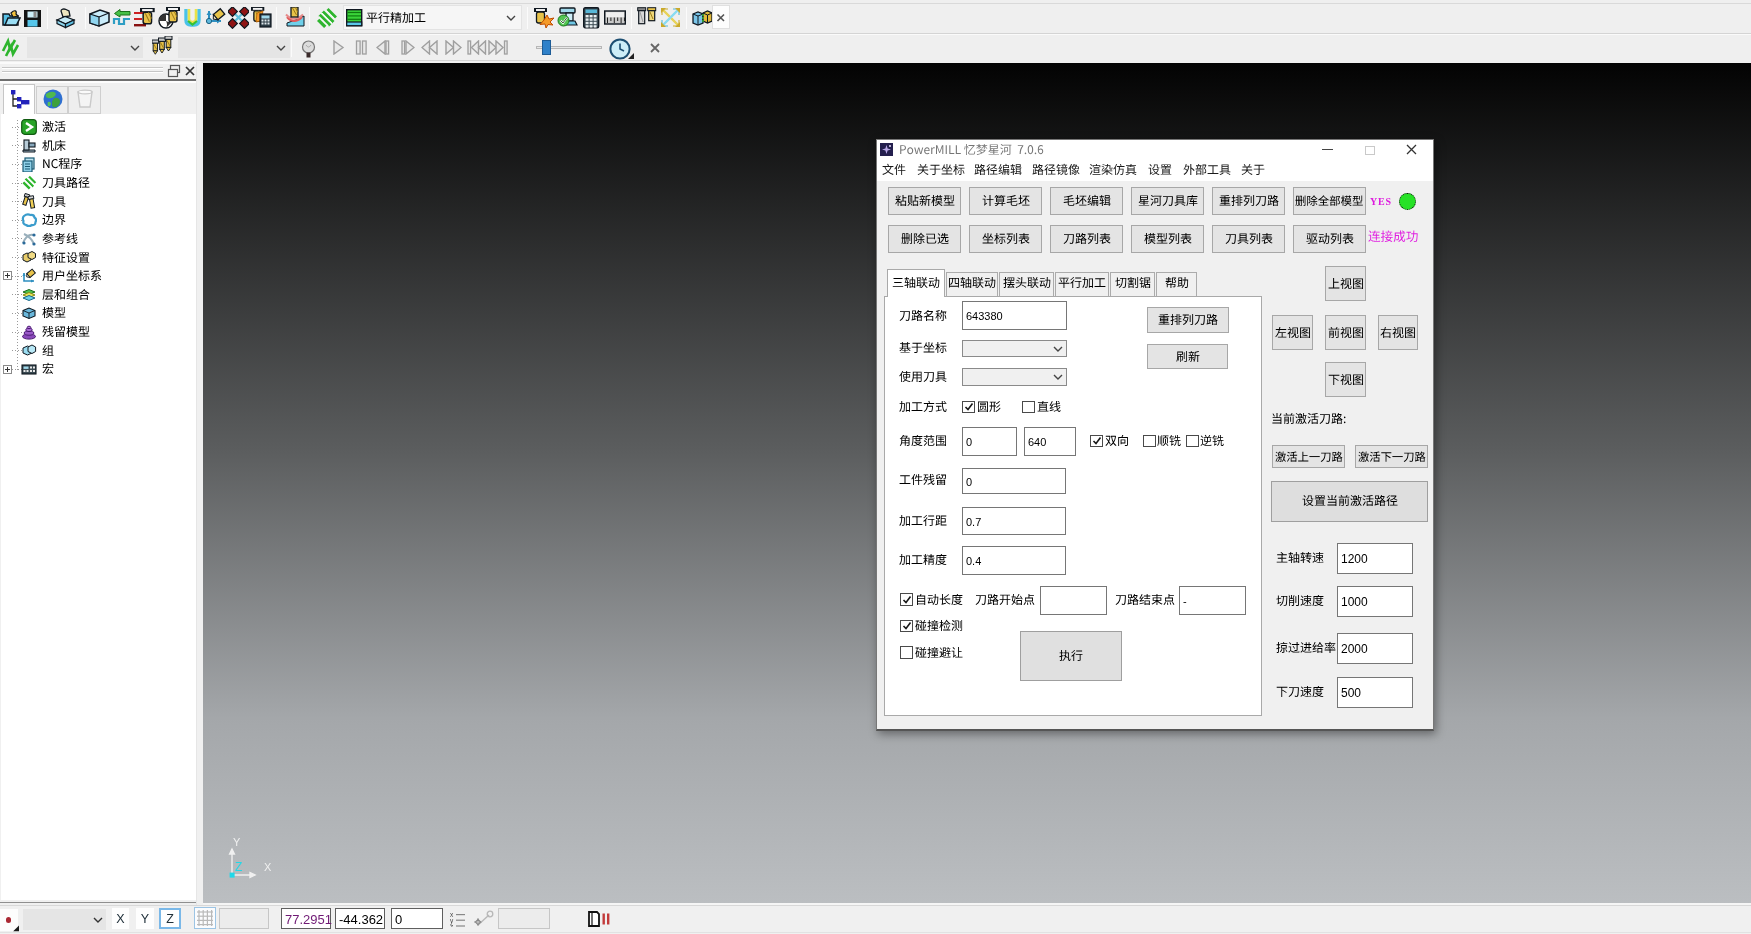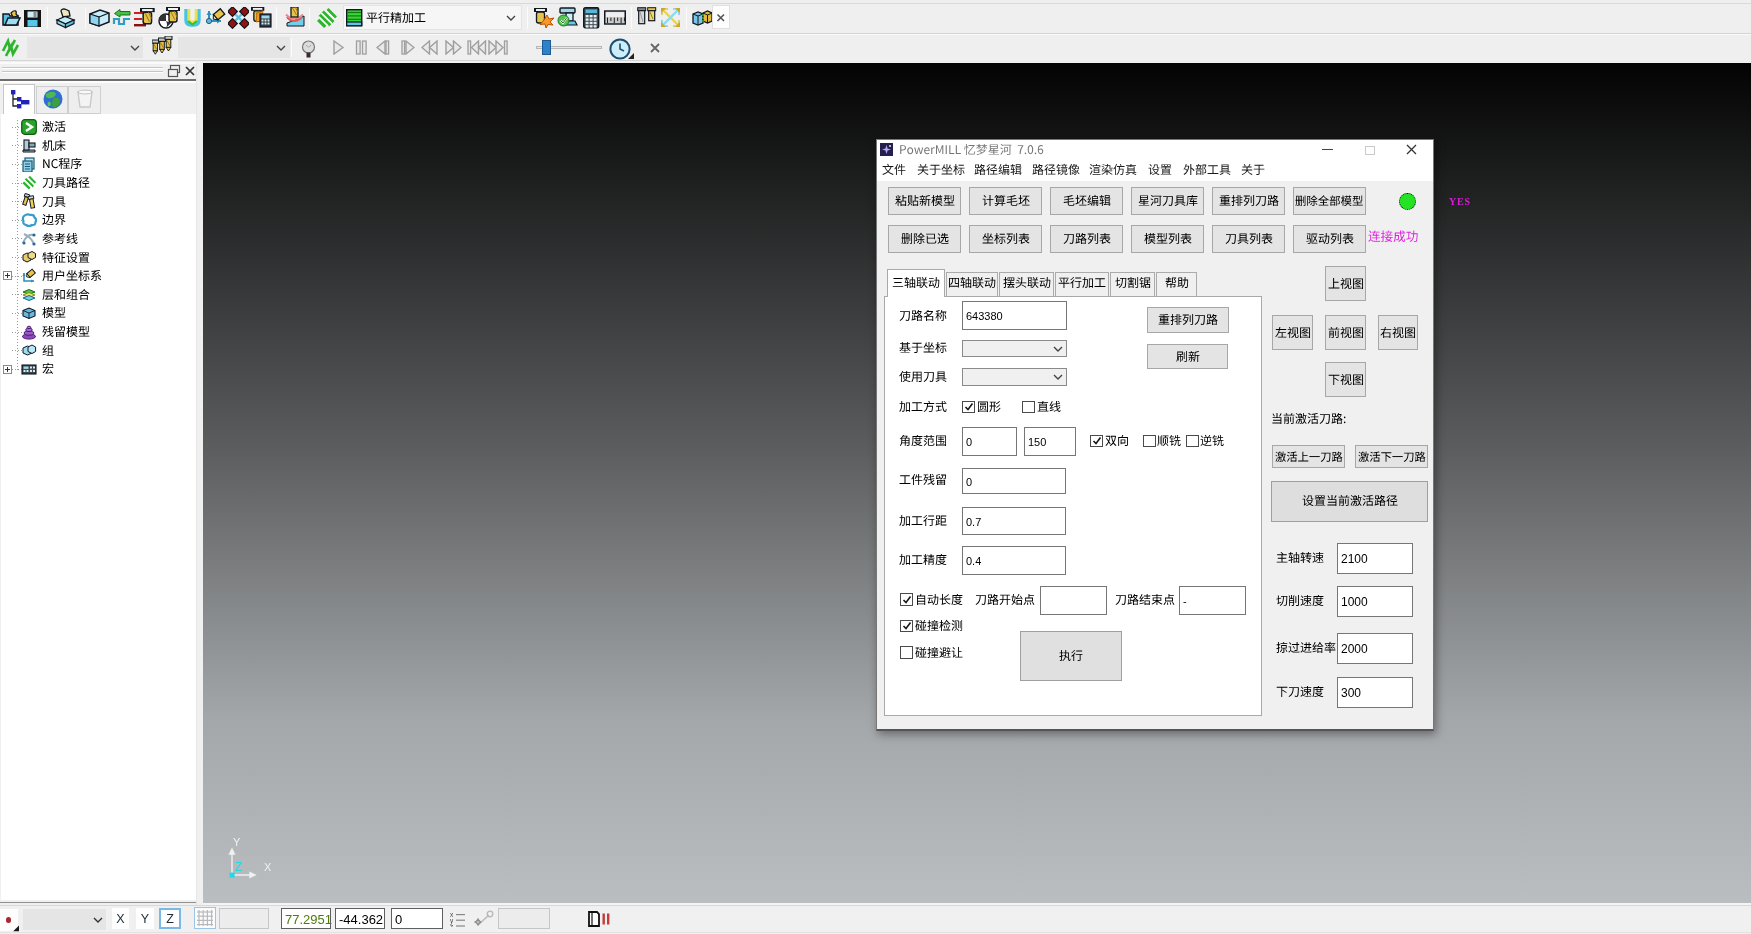--- a/index.html
+++ b/index.html
@@ -765,21 +765,21 @@
       <line x1="10.4" y1="0" x2="10.4" y2="16"></line>
       <line x1="14.600000000000001" y1="0" x2="14.600000000000001" y2="16"></line>
       <line x1="0" y1="2.0" x2="16" y2="2.0"></line>
       <line x1="0" y1="6.2" x2="16" y2="6.2"></line>
       <line x1="0" y1="10.4" x2="16" y2="10.4"></line>
       <line x1="0" y1="14.600000000000001" x2="16" y2="14.600000000000001"></line>
     </g>
   </svg>
 <div style="left:219px;top:908px;width:50px;height:21px;background:#ececec;border:1px solid #c6c6c6"></div>
 <div style="left:281px;top:908px;width:50px;height:21px;background:#fff;border:1px solid #5f5f5f"></div>
-<span style="position:absolute;left:285px;top:919px;transform:translate(0,-50%);font:normal 13px 'Liberation Sans', sans-serif;color:#4d7c0f;white-space:pre;">77.2951</span>
+<span style="position:absolute;left:285px;top:919px;transform:translate(0,-50%);font:normal 13px 'Liberation Sans', sans-serif;color:#701a75;white-space:pre;">77.2951</span>
 <div style="left:335px;top:908px;width:50px;height:21px;background:#fff;border:1px solid #5f5f5f"></div>
 <span style="position:absolute;left:339px;top:919px;transform:translate(0,-50%);font:normal 13px 'Liberation Sans', sans-serif;color:#000;white-space:pre;">-44.362</span>
 <div style="left:391px;top:908px;width:52px;height:21px;background:#fff;border:1px solid #5f5f5f"></div>
 <span style="position:absolute;left:395px;top:919px;transform:translate(0,-50%);font:normal 13px 'Liberation Sans', sans-serif;color:#000;white-space:pre;">0</span>
 <svg class="i" style="left:450px;top:911px;" width="18" height="16">
     <g font-family="Liberation Sans" font-size="6.5" fill="#444">
       <text x="0" y="6">x</text>
       <text x="0" y="12">y</text>
       <text x="0" y="17.5">z</text>
     </g>
@@ -1002,21 +1002,21 @@
   </svg>
 <div class="btn" style="left:1293px;top:225px;width:73px;height:28px;"></div>
 <svg class="z" style="left:1305.5px;top:231.3px" width="48.0" height="16">
     <g transform="translate(0,12.0)" fill="#000">
       <use href="#u9a71" x="0.0"></use>
       <use href="#u52a8" x="12.0"></use>
       <use href="#u5217" x="24.0"></use>
       <use href="#u8868" x="36.0"></use>
     </g>
   </svg>
-<span style="position:absolute;left:1449px;top:201px;transform:translate(0,-50%);font:bold 10px 'Liberation Serif', serif;color:#dd1add;white-space:pre;letter-spacing:0.8px;">YES</span>
+<span style="position:absolute;left:1370px;top:201px;transform:translate(0,-50%);font:bold 10px 'Liberation Serif', serif;color:#dd1add;white-space:pre;letter-spacing:0.8px;">YES</span>
 <div style="left:1398.5px;top:192.5px;width:17px;height:17px;background:#26e226;border-radius:50%;border:1.5px dotted #111"></div>
 <svg class="z" style="left:1368.0px;top:229.0px" width="50.4" height="16">
     <g transform="translate(0,12.0) scale(1.0500)" fill="#e020e0">
       <use href="#u8fde" x="0.0"></use>
       <use href="#u63a5" x="12.0"></use>
       <use href="#u6210" x="24.0"></use>
       <use href="#u529f" x="36.0"></use>
     </g>
   </svg>
 <div style="left:884px;top:296px;width:378px;height:420px;background:#fff;border:1px solid #a9a9a9"></div>
@@ -1158,21 +1158,21 @@
 <div class="cb" style="left:1022px;top:400.75px;width:12.5px;height:12.5px;"></div>
 <svg class="z" style="left:1036.5px;top:399.3px" width="24.0" height="16">
     <g transform="translate(0,12.0)" fill="#000">
       <use href="#u76f4" x="0.0"></use>
       <use href="#u7ebf" x="12.0"></use>
     </g>
   </svg>
 <div class="fld" style="left:962px;top:427px;width:55px;height:29px;"></div>
 <span style="position:absolute;left:966px;top:442.0px;transform:translate(0,-50%);font:normal 11px 'Liberation Sans', sans-serif;color:#000;white-space:pre;">0</span>
 <div class="fld" style="left:1024px;top:427px;width:52px;height:29px;"></div>
-<span style="position:absolute;left:1028px;top:442.0px;transform:translate(0,-50%);font:normal 11px 'Liberation Sans', sans-serif;color:#000;white-space:pre;">150</span>
+<span style="position:absolute;left:1028px;top:442.0px;transform:translate(0,-50%);font:normal 11px 'Liberation Sans', sans-serif;color:#000;white-space:pre;">640</span>
 <div class="cb" style="left:1090px;top:434.75px;width:12.5px;height:12.5px;"></div>
 <svg class="i" style="left:1091.5px;top:436.25px;" width="10" height="10">
     <path d="M1.5 5 L4 7.6 L8.5 1.6" stroke="#181818" stroke-width="1.6" fill="none"></path>
   </svg>
 <svg class="z" style="left:1104.5px;top:433.3px" width="24.0" height="16">
     <g transform="translate(0,12.0)" fill="#000">
       <use href="#u53cc" x="0.0"></use>
       <use href="#u5411" x="12.0"></use>
     </g>
   </svg>
@@ -1362,21 +1362,21 @@
   </svg>
 <svg class="z" style="left:1276.0px;top:550.3px" width="48.0" height="16">
     <g transform="translate(0,12.0)" fill="#000">
       <use href="#u4e3b" x="0.0"></use>
       <use href="#u8f74" x="12.0"></use>
       <use href="#u8f6c" x="24.0"></use>
       <use href="#u901f" x="36.0"></use>
     </g>
   </svg>
 <div class="fld" style="left:1337px;top:543px;width:76px;height:31px;"></div>
-<span style="position:absolute;left:1341px;top:559.0px;transform:translate(0,-50%);font:normal 12px 'Liberation Sans', sans-serif;color:#000;white-space:pre;">2100</span>
+<span style="position:absolute;left:1341px;top:559.0px;transform:translate(0,-50%);font:normal 12px 'Liberation Sans', sans-serif;color:#000;white-space:pre;">1200</span>
 <svg class="z" style="left:1276.0px;top:593.3px" width="48.0" height="16">
     <g transform="translate(0,12.0)" fill="#000">
       <use href="#u5207" x="0.0"></use>
       <use href="#u524a" x="12.0"></use>
       <use href="#u901f" x="24.0"></use>
       <use href="#u5ea6" x="36.0"></use>
     </g>
   </svg>
 <div class="fld" style="left:1337px;top:586px;width:76px;height:31px;"></div>
 <span style="position:absolute;left:1341px;top:602.0px;transform:translate(0,-50%);font:normal 12px 'Liberation Sans', sans-serif;color:#000;white-space:pre;">1000</span>
@@ -1393,12 +1393,12 @@
 <span style="position:absolute;left:1341px;top:649.0px;transform:translate(0,-50%);font:normal 12px 'Liberation Sans', sans-serif;color:#000;white-space:pre;">2000</span>
 <svg class="z" style="left:1276.0px;top:684.3px" width="48.0" height="16">
     <g transform="translate(0,12.0)" fill="#000">
       <use href="#u4e0b" x="0.0"></use>
       <use href="#u5200" x="12.0"></use>
       <use href="#u901f" x="24.0"></use>
       <use href="#u5ea6" x="36.0"></use>
     </g>
   </svg>
 <div class="fld" style="left:1337px;top:677px;width:76px;height:31px;"></div>
-<span style="position:absolute;left:1341px;top:693.0px;transform:translate(0,-50%);font:normal 12px 'Liberation Sans', sans-serif;color:#000;white-space:pre;">300</span>
+<span style="position:absolute;left:1341px;top:693.0px;transform:translate(0,-50%);font:normal 12px 'Liberation Sans', sans-serif;color:#000;white-space:pre;">500</span>
 </body></html>

